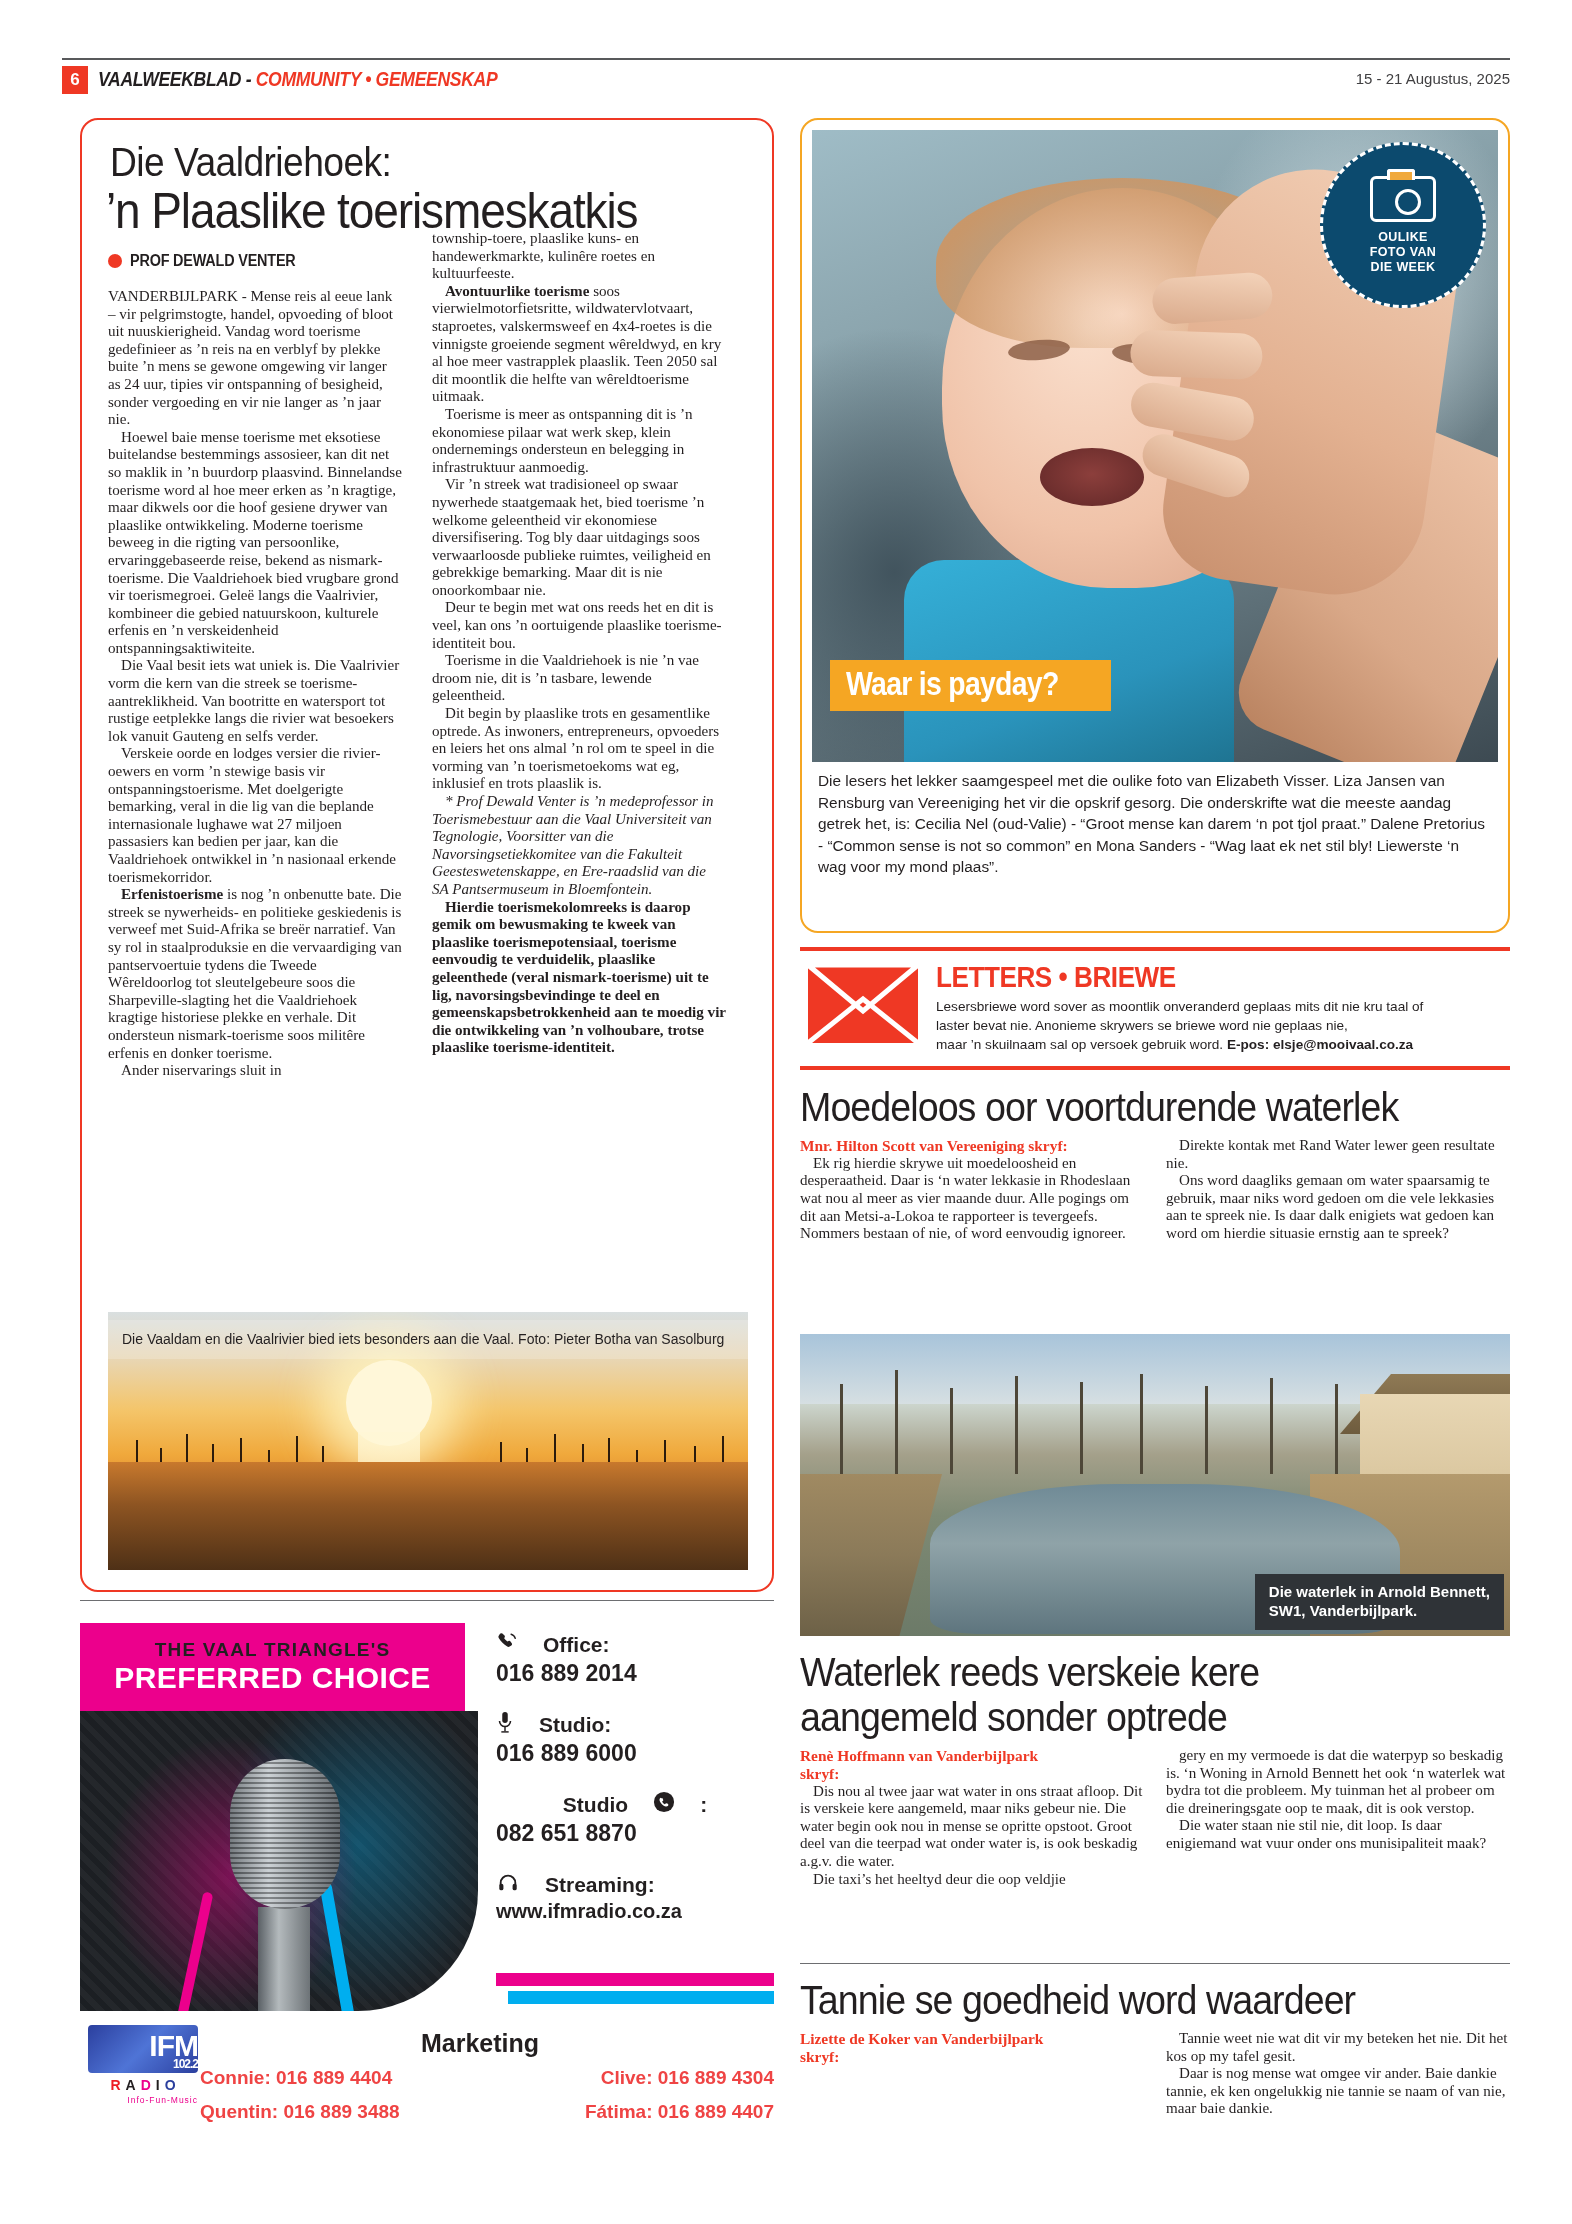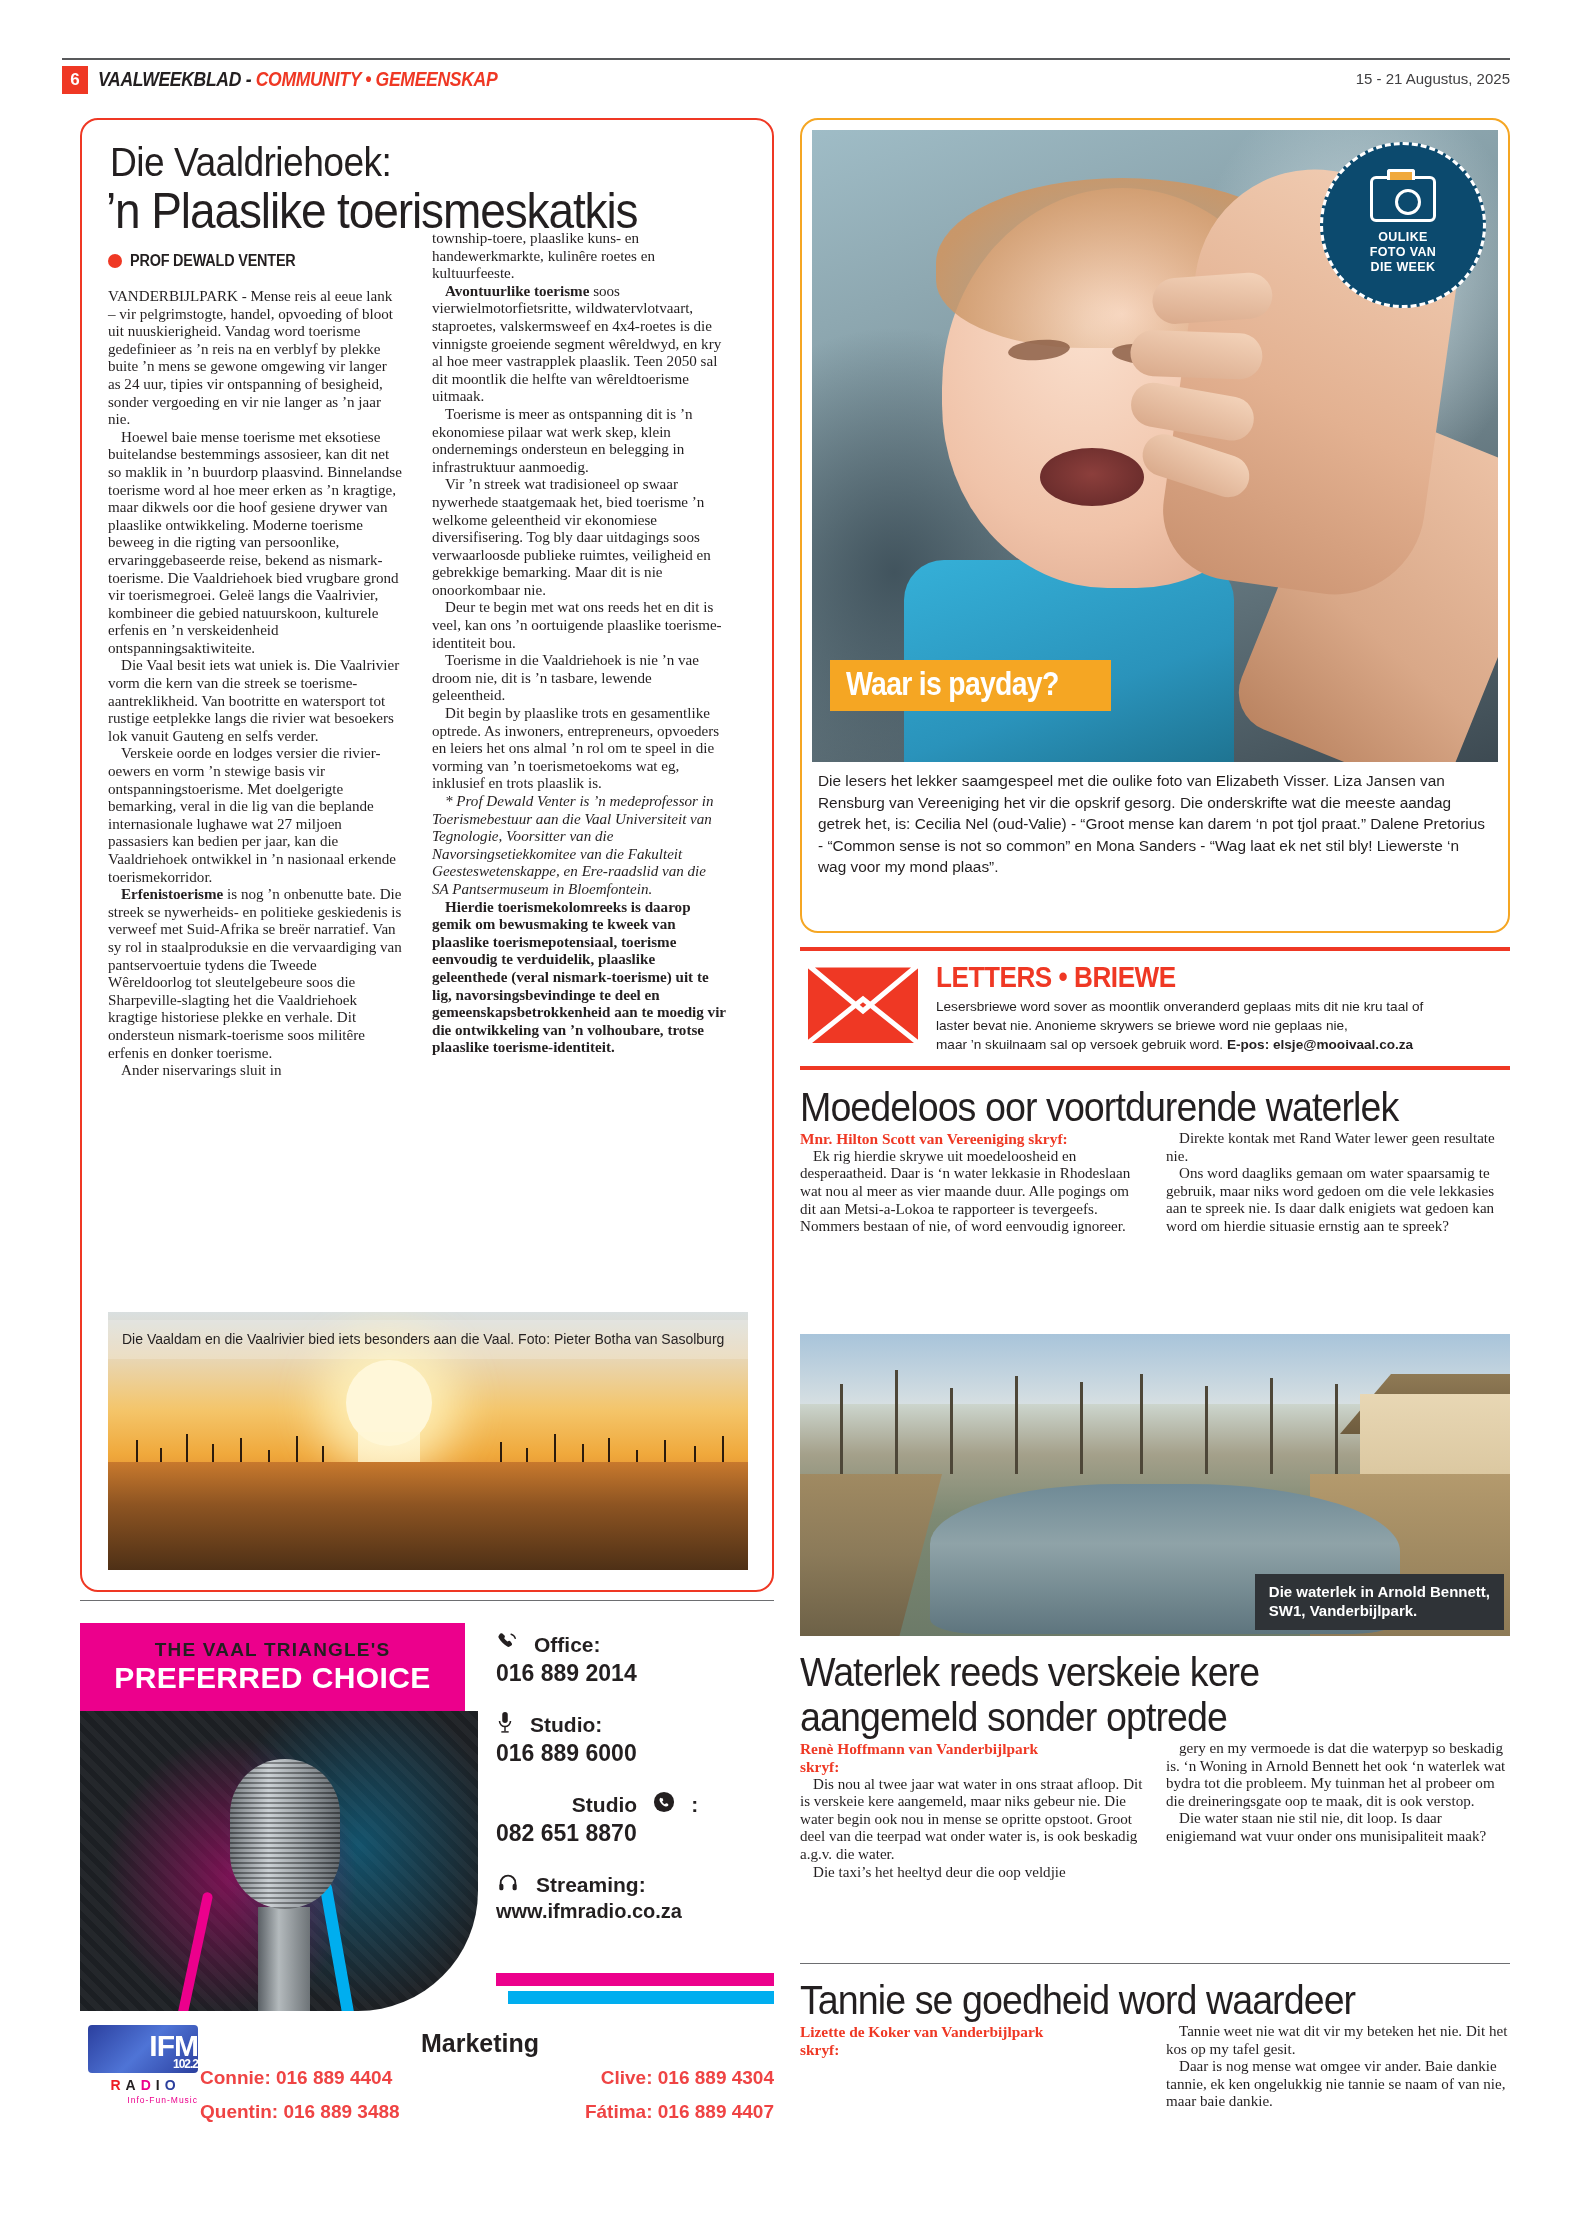--- a/index.html
+++ b/index.html
@@ -231,21 +231,21 @@
   }
   .letters-sub b { font-weight: bold; }
 
   
   .letter-block { position: absolute; width: 710px; left: 800px; }
   .letter-head {
     font-family: "Liberation Sans", sans-serif; font-weight: normal;
     font-size: 40px; line-height: 45px; color: #231f20; letter-spacing: -1px;
     transform: scaleX(0.94); transform-origin: left top;
   }
-  .letter-cols { display: flex; gap: 22px; margin-top: 0; }
+  .letter-cols { display: flex; gap: 22px; margin-top: 7px; }
   .letter-col { width: 344px; font-size: 15.1px; line-height: 17.6px; color: #231f20; }
   .letter-col p { text-indent: 13px; margin: 0; }
   .writer {
     font-weight: bold; color: #ef3824; text-indent: 0 !important;
     font-size: 15.4px; line-height: 17.8px;
   }
   .hr-thin { height: 1px; background: #6d6e71; width: 710px; }
 
   
   .leak-photo {
@@ -331,21 +331,21 @@
     background: #ec008c; transform: rotate(12deg); border-radius: 6px;
   }
   .mic-arm-blue {
     position: absolute; left: 252px; top: 170px; width: 12px; height: 150px;
     background: #00aeef; transform: rotate(-10deg); border-radius: 6px;
   }
   .ifm-contacts { position: absolute; left: 416px; top: 30px; width: 278px; }
   .cblock { margin-bottom: 24px; }
   .clabel {
     font-family: "Liberation Sans", sans-serif; font-weight: bold;
-    font-size: 21px; color: #231f20; display: flex; align-items: center; gap: 16px;
+    font-size: 21px; color: #231f20; display: flex; align-items: center; gap: 25px;
   }
   .cnum {
     font-family: "Liberation Sans", sans-serif; font-weight: bold;
     font-size: 23px; color: #231f20; margin-top: 2px;
   }
   .curl {
     font-family: "Liberation Sans", sans-serif; font-weight: bold;
     font-size: 20px; color: #231f20; margin-top: 2px;
   }
   .bar-pink { position: absolute; left: 416px; top: 372px; width: 278px; height: 13px; background: #ec008c; }

